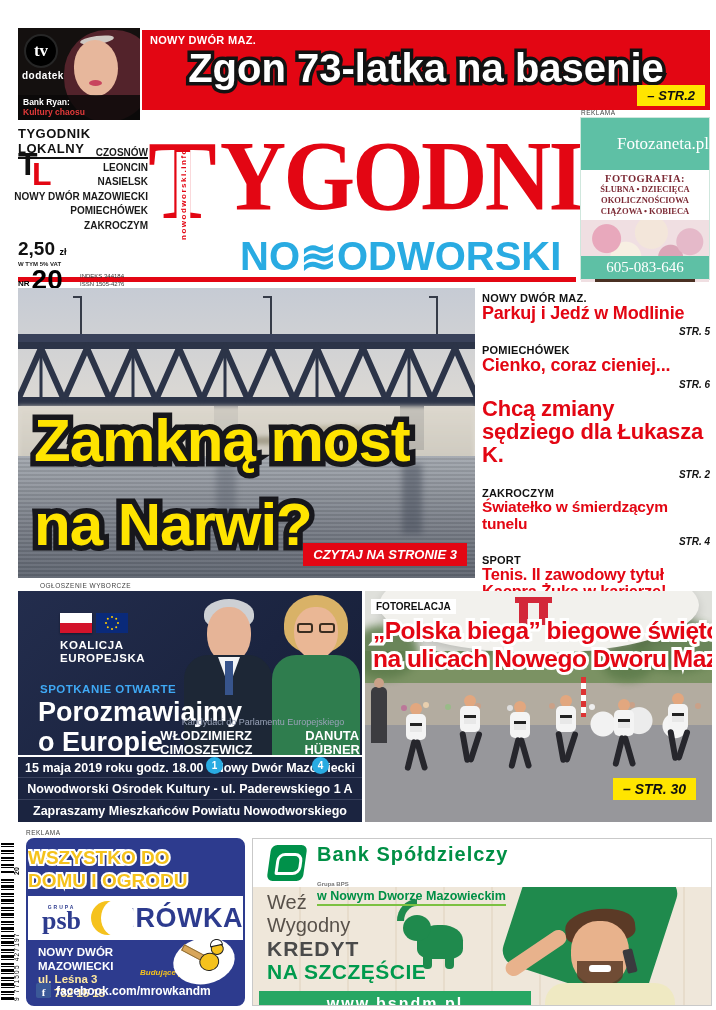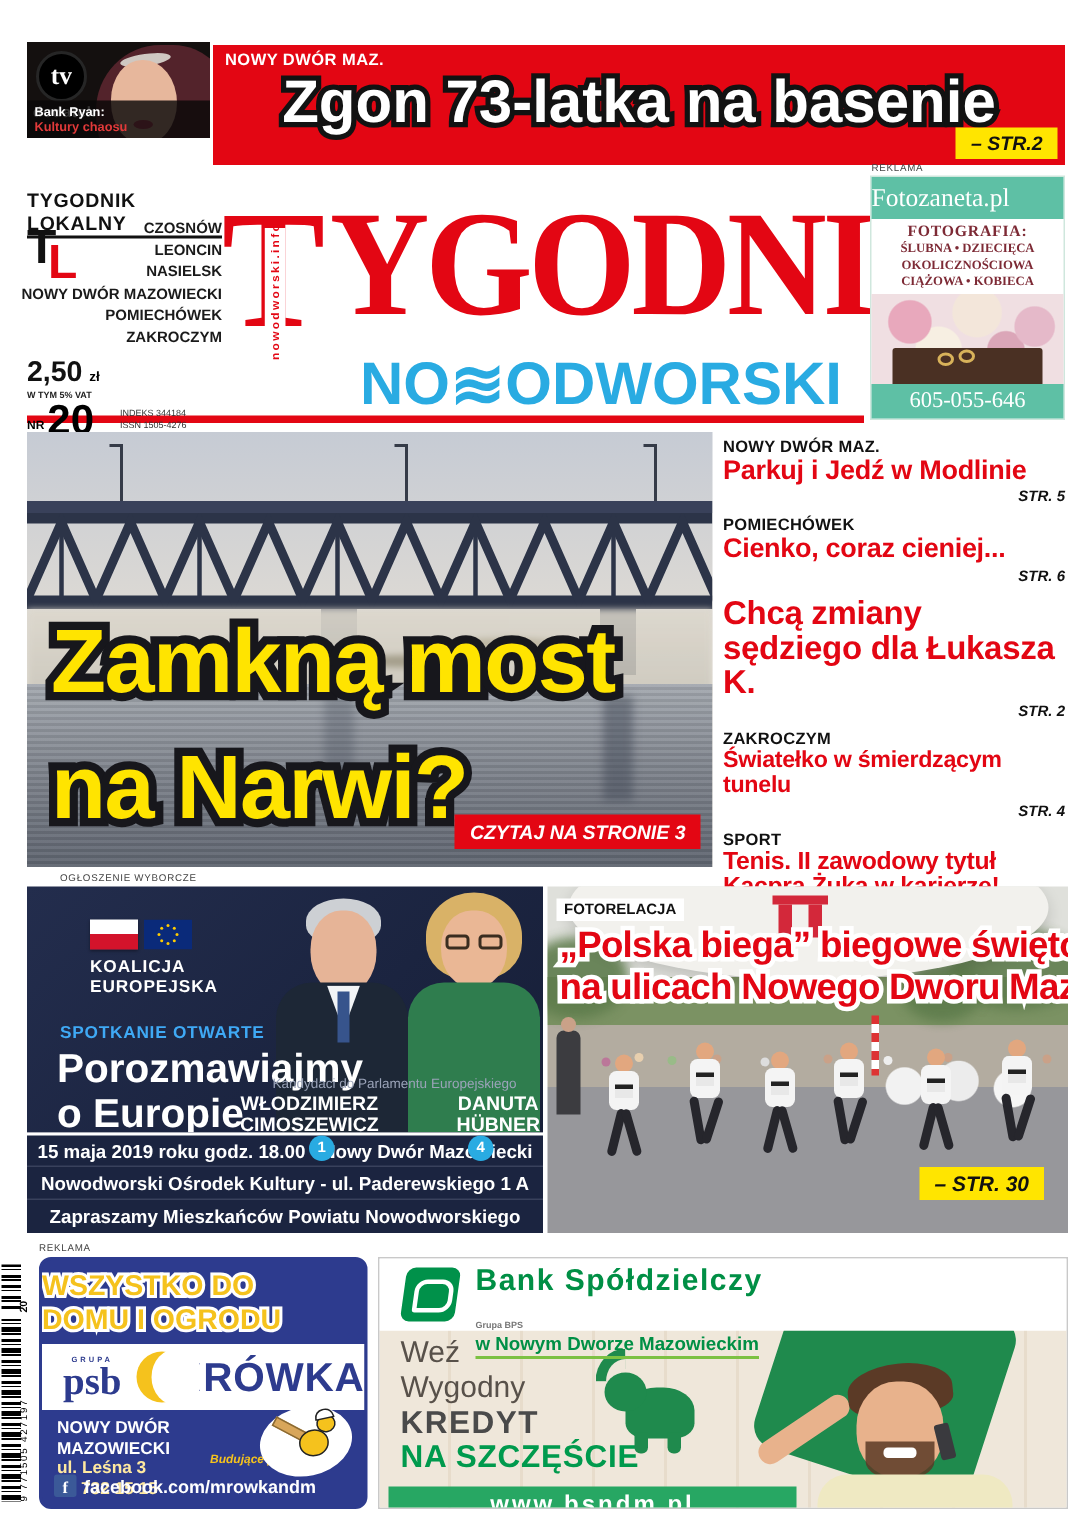--- a/index.html
+++ b/index.html
@@ -6,21 +6,21 @@
   html,body { background:#fff; }
   body { font-family:"Liberation Sans", sans-serif; }
   .page { position:relative; width:716px; height:1010px; background:#fff; overflow:hidden; }
 
   
   .ol { position:relative; display:inline-block; line-height:1; white-space:nowrap; }
   .ol .bk { position:absolute; left:0; top:0; }
   .ol .ft { position:relative; }
 
   
-  .tvbox { position:absolute; left:18px; top:28px; width:122px; height:64px; background:#14100f; overflow:hidden;padding-left:20px; }
+  .tvbox { position:absolute; left:18px; top:28px; width:122px; height:92px; background:#14100f; overflow:hidden;padding-left:20px; }
   .tv-hair { position:absolute; right:-14px; top:2px; width:90px; height:92px; background:#53232b; border-radius:50% 45% 55% 50%; }
   .tv-face { position:absolute; right:22px; top:12px; width:44px; height:56px; background:#e7b79c; border-radius:48% 52% 50% 50%; }
   .tv-lips { position:absolute; right:38px; top:52px; width:13px; height:6px; background:#c8445e; border-radius:50%; }
   .tv-tiara { position:absolute; right:26px; top:8px; width:34px; height:8px; background:#cfc8c2; border-radius:50%; transform:rotate(-8deg); }
   .tv-logo { position:absolute; left:6px; top:6px; width:34px; height:34px; background:#000; border:2px solid #262626; border-radius:50%; color:#fff; font-weight:bold; font-size:17px; display:flex; align-items:center; justify-content:center; font-family:"Liberation Serif", serif; }
   .tv-sub { position:absolute; left:4px; top:42px; color:#fff; font-size:10px; font-weight:bold; letter-spacing:.5px; }
   .tv-caption { position:absolute; left:0; bottom:0; width:100%; background:rgba(10,8,8,.82); padding:2px 5px 3px; }
   .tv-caption .l1 { color:#fff; font-size:8.5px; font-weight:bold; }
   .tv-caption .l2 { color:#e23a3a; font-size:8.5px; font-weight:bold; }
 
@@ -56,21 +56,21 @@
   .vat { font-size:6px; font-weight:bold; color:#222; margin-top:1px; }
   .nr-row { position:absolute; left:0; top:142px; display:flex; align-items:flex-end; }
   .nr-label { font-size:8px; font-weight:bold; margin-right:2px; margin-bottom:4px; }
   .nr-num { font-size:28px; font-weight:900; line-height:24px; }
   .codes { position:absolute; left:62px; top:146px; font-size:6px; color:#333; line-height:8px; white-space:nowrap; }
   .m-date { position:absolute; left:0; top:170px; font-size:13.5px; font-weight:900; color:#111; }
 
   
   .rek-label { position:absolute; font-size:6.5px; color:#444; letter-spacing:.5px; }
   .fza { position:absolute; left:580px; top:117px; width:130px; height:163px; background:#fff; border:1px solid #cfe7dd; font-family:"Liberation Serif", serif; }
-  .fza-head { background:#5ec0a5; color:#fff; text-align:left; font-size:17px; padding:4px 0; }
+  .fza-head { background:#5ec0a5; color:#fff; text-align:right; font-size:17px; padding:16px 0; }
   .fza-body { text-align:center; color:#7d2a35; padding-top:3px; }
   .fza-body .h { font-size:10.5px; font-weight:bold; letter-spacing:.5px; }
   .fza-body .ln { font-size:8.5px; font-weight:bold; line-height:11px; }
   .fza-photo { position:relative; height:62px; margin-top:3px; overflow:hidden;
     background:radial-gradient(circle at 20% 30%, #e8a8bc 0 14px, transparent 15px),
                radial-gradient(circle at 55% 20%, #f3e6da 0 16px, transparent 17px),
                radial-gradient(circle at 85% 35%, #e5b9c9 0 13px, transparent 14px),
                radial-gradient(circle at 35% 60%, #f7efe2 0 15px, transparent 16px),
                radial-gradient(circle at 70% 60%, #dba6b8 0 12px, transparent 13px),
                #f0dfe2; }
@@ -307,21 +307,21 @@
       <div class="h">FOTOGRAFIA:</div>
       <div class="ln">ŚLUBNA • DZIECIĘCA</div>
       <div class="ln">OKOLICZNOŚCIOWA</div>
       <div class="ln">CIĄŻOWA • KOBIECA</div>
     </div>
     <div class="fza-photo">
       <div class="fza-box"></div>
       <div class="fza-ring" style="left:44px;"></div>
       <div class="fza-ring" style="left:58px; bottom:16px;"></div>
     </div>
-    <div class="fza-foot">605-055-646</div>
+    <div class="fza-foot">605-083-646</div>
   </div>
 
   <div class="mainph">
     <div class="lamp" style="left:62px;"></div>
     <div class="lamp" style="left:252px;"></div>
     <div class="lamp" style="left:418px;"></div>
     <div class="deck"></div>
     <svg class="truss" width="457" height="64" viewBox="0 0 457 64">
       <rect x="0" y="0" width="457" height="7" fill="#2c3448"></rect>
       <rect x="0" y="55" width="457" height="9" fill="#2c3448"></rect>

